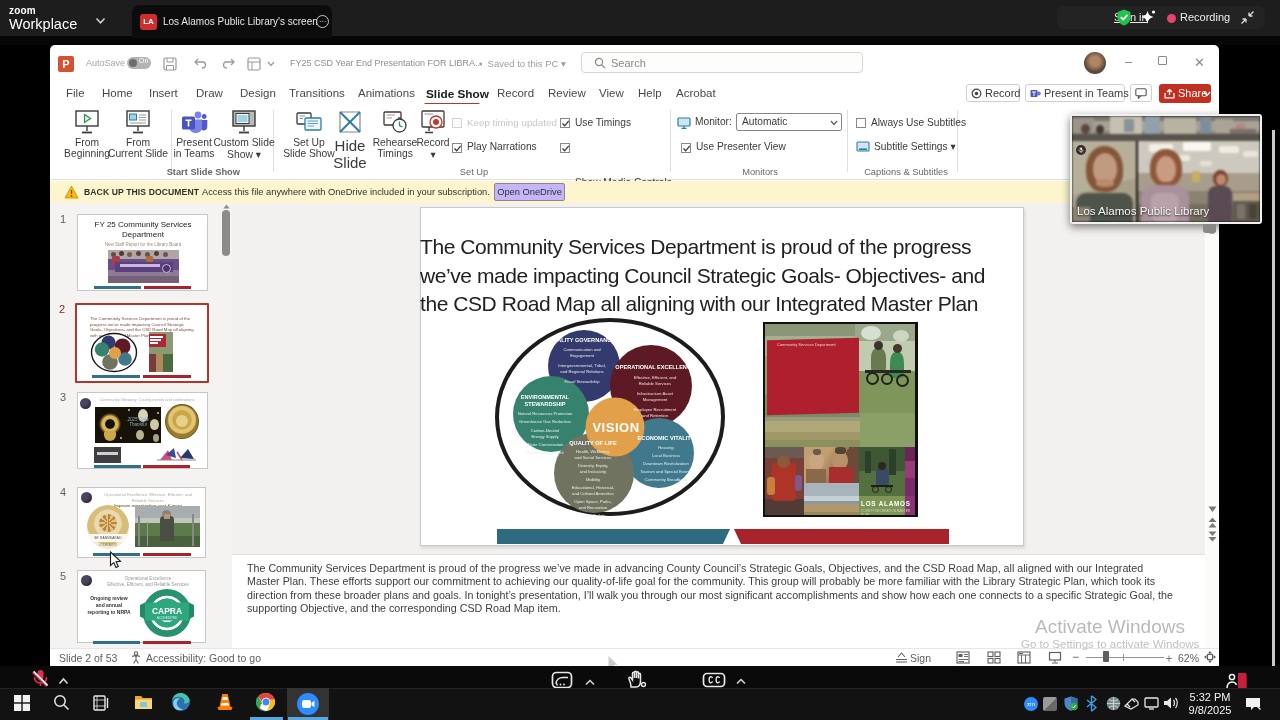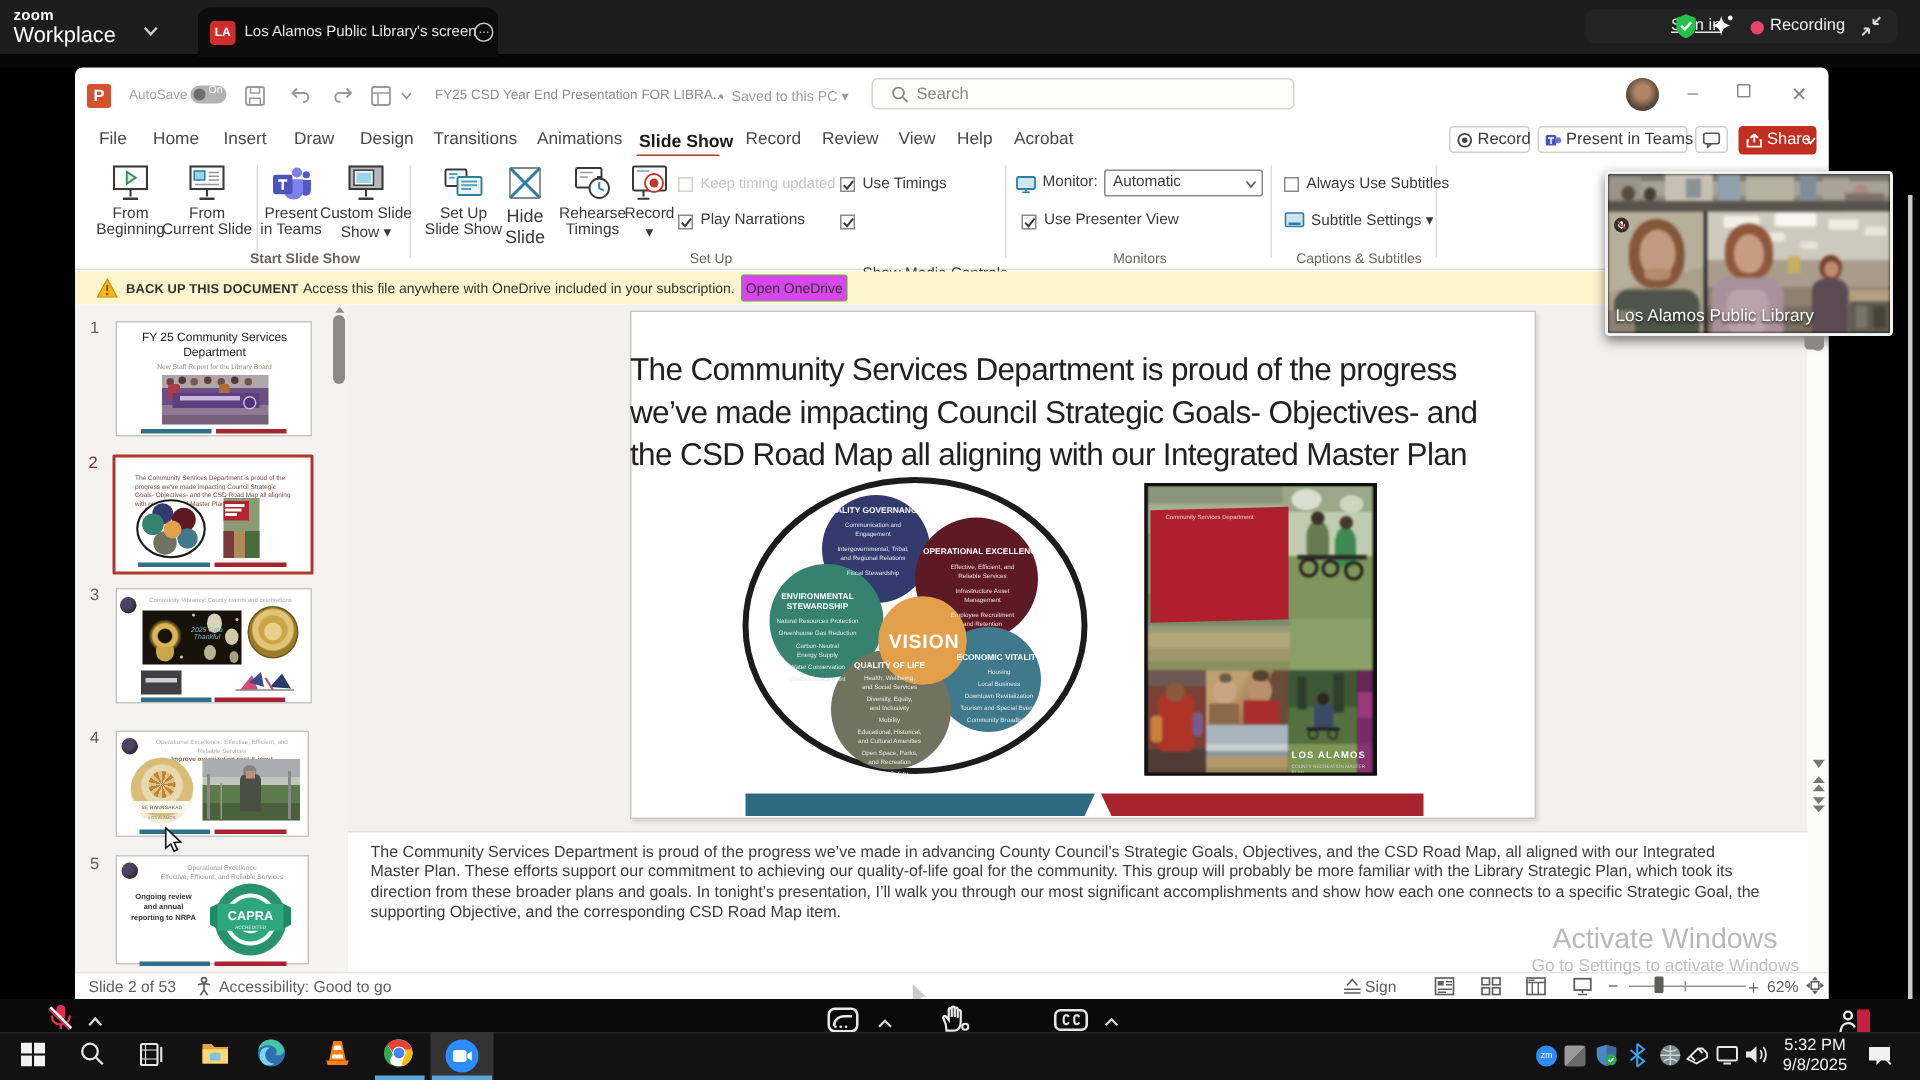--- a/index.html
+++ b/index.html
@@ -178,21 +178,21 @@
     <rect x="9" y="8" width="16" height="12" rx="1" fill="#eef6fa" stroke="#2b7fa0" stroke-width="1.3"></rect>
     <path d="M11.5 11 H22 M11.5 13.5 H22 M11.5 16 H18" stroke="#56a3c0" stroke-width="1.2"></path>
   </svg>
 <div class="ab" style="left:279px;top:137px;width:60px;text-align:center;font-size:10.3px;color:#3b3a39;">Set Up<br>Slide Show</div>
 
 <svg class="ab" style="left:338px;top:110px;" width="24" height="25" viewBox="0 0 24 25">
     <rect x="2" y="2" width="20" height="20" rx="1" fill="#fff" stroke="#8a8886" stroke-width="1.2"></rect>
     <path d="M2 22 L22 2" stroke="#2b7fa0" stroke-width="2"></path>
     <path d="M2 2 L22 22" stroke="#2b7fa0" stroke-width="2"></path>
   </svg>
-<div class="ab" style="left:328px;top:137px;width:44px;text-align:center;font-size:12px;color:#3b3a39;">Hide<br>Slide</div>
+<div class="ab" style="left:328px;top:137px;width:44px;text-align:center;font-size:15px;color:#3b3a39;">Hide<br>Slide</div>
 
 <svg class="ab" style="left:383px;top:110px;" width="24" height="25" viewBox="0 0 24 25">
     <rect x="1" y="2" width="17" height="13" rx="1" fill="#fff" stroke="#3b3a39" stroke-width="1.3"></rect>
     <path d="M3.5 5 H12 M3.5 8 H9" stroke="#9b9997" stroke-width="1.1"></path>
     <circle cx="16.5" cy="15.5" r="6.5" fill="#fff" stroke="#3b3a39" stroke-width="1.3"></circle>
     <path d="M16.5 11.5 V15.5 L19.5 17" stroke="#2b7fa0" stroke-width="1.3" fill="none"></path>
     <path d="M15 8 H18" stroke="#3b3a39" stroke-width="1.3"></path>
   </svg>
 <div class="ab" style="left:366px;top:137px;width:58px;text-align:center;font-size:10.3px;color:#3b3a39;">Rehearse<br>Timings</div>
 
@@ -256,21 +256,21 @@
 <div class="ab" style="left:836px;top:167px;width:140px;text-align:center;font-size:9.3px;color:#696764;">Captions &amp; Subtitles</div>
 
 <div class="ab" style="left:50px;top:181px;width:1169px;height:22px;background:#fdf5ce;"></div>
 <svg class="ab" style="left:64px;top:185px;" width="15" height="14" viewBox="0 0 15 14">
     <path d="M7.5 1 L14 13 H1 Z" fill="#fdb913" stroke="#c88a00" stroke-width="0.8"></path>
     <path d="M7.5 5 V9" stroke="#7a5800" stroke-width="1.3"></path>
     <circle cx="7.5" cy="11" r="0.9" fill="#7a5800"></circle>
   </svg>
 <div class="ab" style="left:84px;top:187px;font-size:8.6px;font-weight:bold;color:#323130;letter-spacing:0.1px;">BACK UP THIS DOCUMENT</div>
 <div class="ab" style="left:202px;top:187px;font-size:9.3px;color:#323130;">Access this file anywhere with OneDrive included in your subscription.</div>
-<div class="ab" style="left:494px;top:183px;width:71px;height:18px;background:#d946ef;border:1px solid #8a8886;border-radius:2px;font-size:9.3px;color:#323130;text-align:center;line-height:17px;white-space:nowrap;">Open OneDrive</div>
+<div class="ab" style="left:494px;top:183px;width:71px;height:18px;background:#c4b5fd;border:1px solid #8a8886;border-radius:2px;font-size:9.3px;color:#323130;text-align:center;line-height:17px;white-space:nowrap;">Open OneDrive</div>
 
 <div class="ab" style="left:50px;top:203px;width:182px;height:445px;background:#f4f3f2;"></div>
 
 <div class="ab" style="left:221px;top:203px;width:11px;height:445px;background:#f4f3f2;"></div>
 <div class="ab" style="left:222px;top:210px;width:8px;height:46px;background:#8d8b89;border-radius:4px;"></div>
 <svg class="ab" style="left:223px;top:204px;" width="7" height="5" viewBox="0 0 7 5">
     <path d="M0.5 4.5 L3.5 0.5 L6.5 4.5 Z" fill="#8d8b89"></path>
   </svg>
 
 <div class="ab" style="left:60px;top:213px;font-size:11px;color:#605e5c;">1</div>

